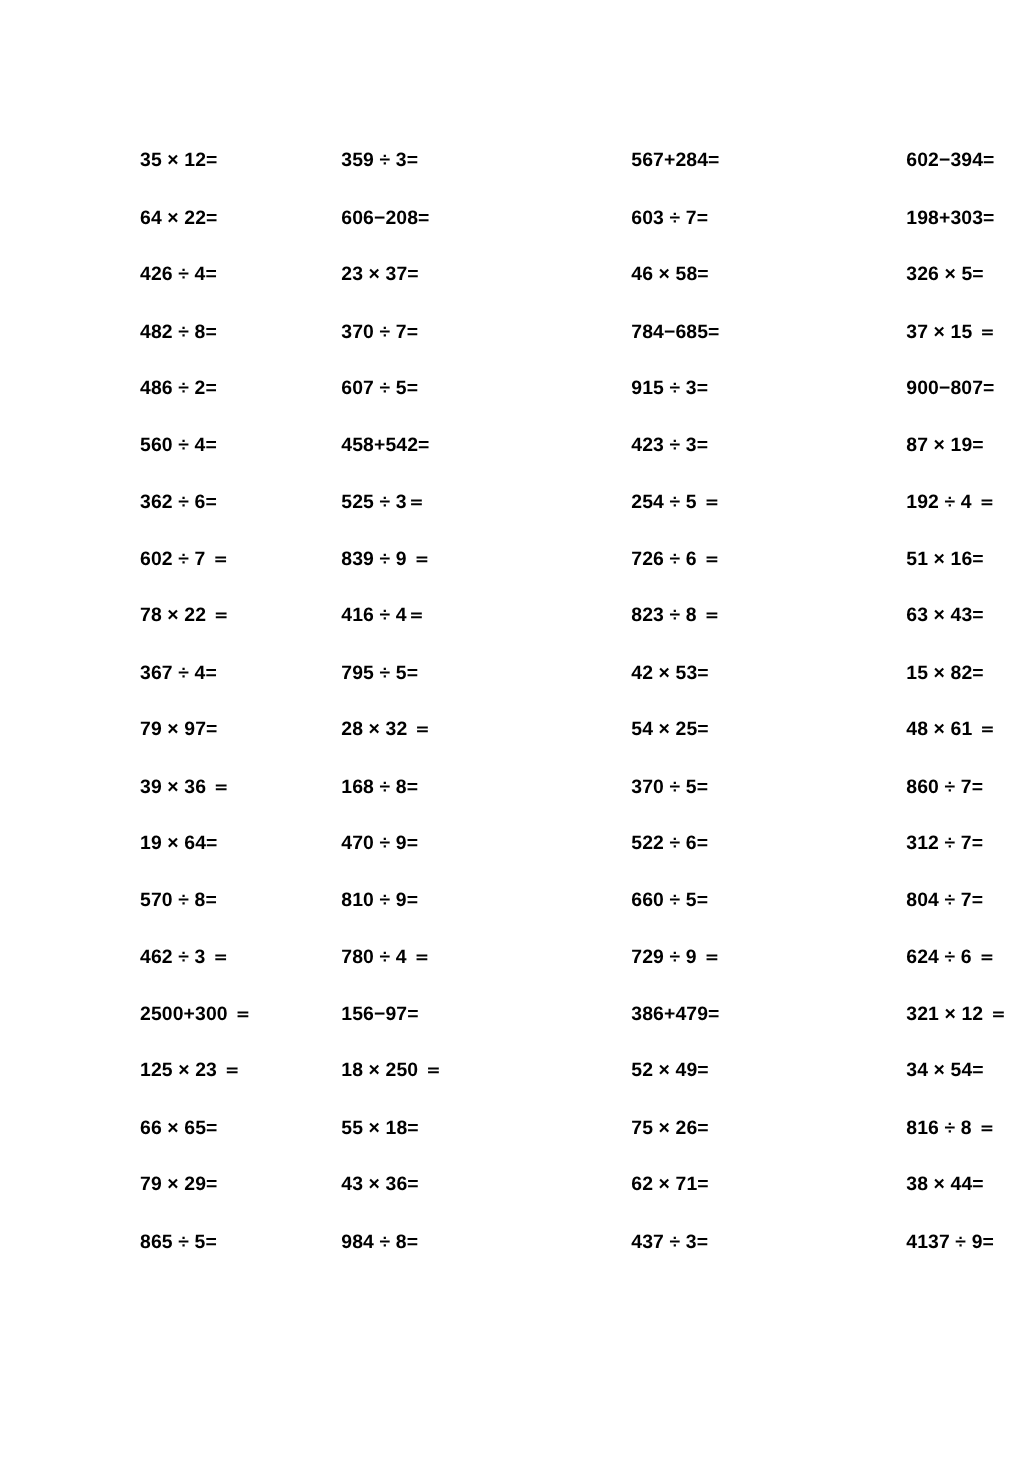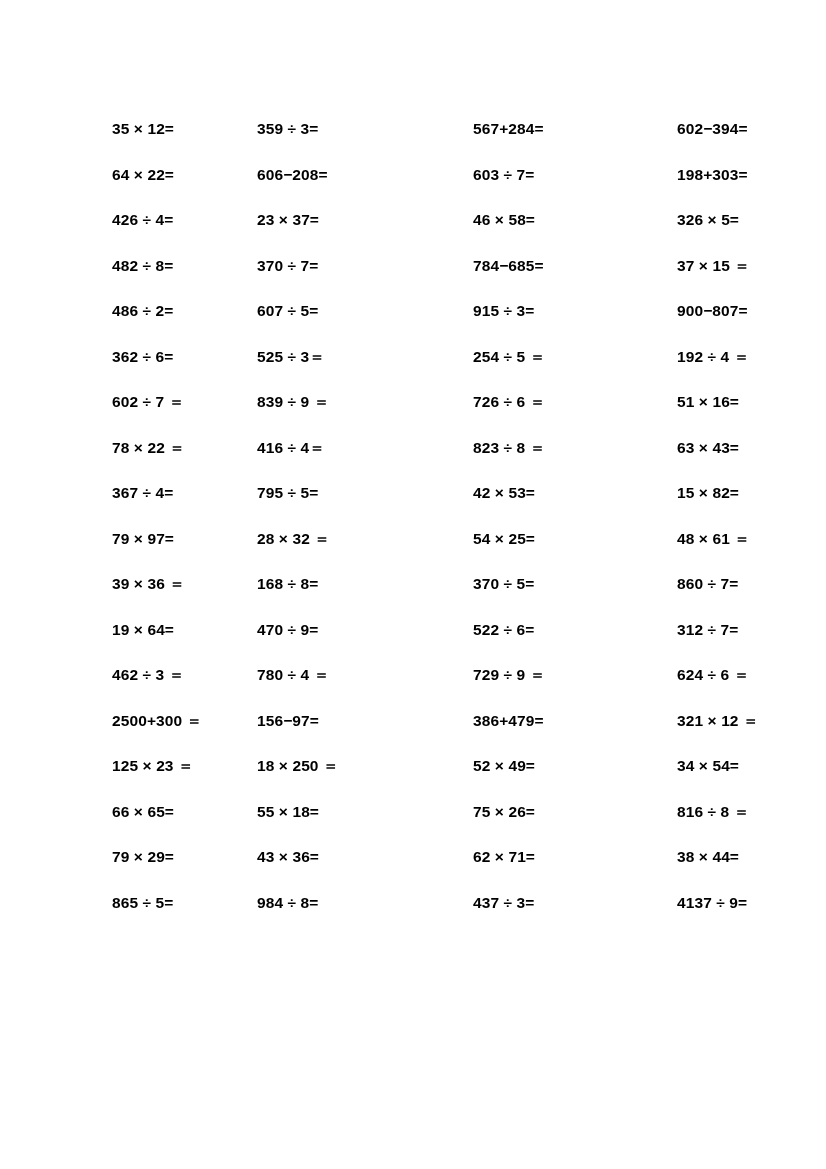--- a/index.html
+++ b/index.html
@@ -24,20 +24,21 @@
     position: absolute;
     left: 112px;
     top: 106px;
     width: 660px;
   }
   .problem-row {
     display: grid;
     grid-template-columns: 145px 216px 204px auto;
     height: 45.5px;
     align-items: center;
+    gap: 16px;
   }
   .problem-cell {
     font-size: 15.5px;
     font-weight: 600;
     line-height: 1;
     letter-spacing: 0.1px;
     white-space: nowrap;
     color: #000000;
     text-align: left;
   }
@@ -72,20 +73,26 @@
       <div class="problem-cell">784−685=</div>
       <div class="problem-cell">37 × 15 ＝</div>
     </div>
     <div class="problem-row">
       <div class="problem-cell">486 ÷ 2=</div>
       <div class="problem-cell">607 ÷ 5=</div>
       <div class="problem-cell">915 ÷ 3=</div>
       <div class="problem-cell">900−807=</div>
     </div>
     <div class="problem-row">
+      <div class="problem-cell">560 ÷ 4=</div>
+      <div class="problem-cell">458+542=</div>
+      <div class="problem-cell">423 ÷ 3=</div>
+      <div class="problem-cell">87 × 19=</div>
+    </div>
+    <div class="problem-row">
       <div class="problem-cell">362 ÷ 6=</div>
       <div class="problem-cell">525 ÷ 3＝</div>
       <div class="problem-cell">254 ÷ 5 ＝</div>
       <div class="problem-cell">192 ÷ 4 ＝</div>
     </div>
     <div class="problem-row">
       <div class="problem-cell">602 ÷ 7 ＝</div>
       <div class="problem-cell">839 ÷ 9 ＝</div>
       <div class="problem-cell">726 ÷ 6 ＝</div>
       <div class="problem-cell">51 × 16=</div>
@@ -114,20 +121,26 @@
       <div class="problem-cell">370 ÷ 5=</div>
       <div class="problem-cell">860 ÷ 7=</div>
     </div>
     <div class="problem-row">
       <div class="problem-cell">19 × 64=</div>
       <div class="problem-cell">470 ÷ 9=</div>
       <div class="problem-cell">522 ÷ 6=</div>
       <div class="problem-cell">312 ÷ 7=</div>
     </div>
     <div class="problem-row">
+      <div class="problem-cell">570 ÷ 8=</div>
+      <div class="problem-cell">810 ÷ 9=</div>
+      <div class="problem-cell">660 ÷ 5=</div>
+      <div class="problem-cell">804 ÷ 7=</div>
+    </div>
+    <div class="problem-row">
       <div class="problem-cell">462 ÷ 3 ＝</div>
       <div class="problem-cell">780 ÷ 4 ＝</div>
       <div class="problem-cell">729 ÷ 9 ＝</div>
       <div class="problem-cell">624 ÷ 6 ＝</div>
     </div>
     <div class="problem-row">
       <div class="problem-cell">2500+300 ＝</div>
       <div class="problem-cell">156−97=</div>
       <div class="problem-cell">386+479=</div>
       <div class="problem-cell">321 × 12 ＝</div>

